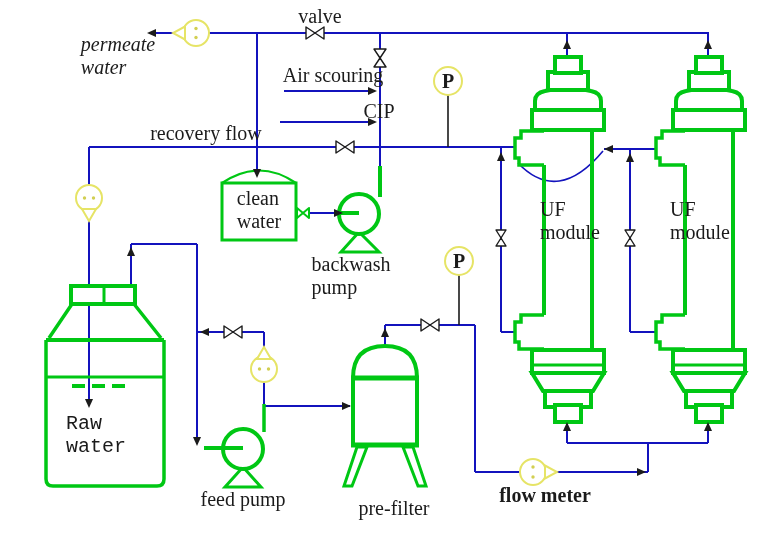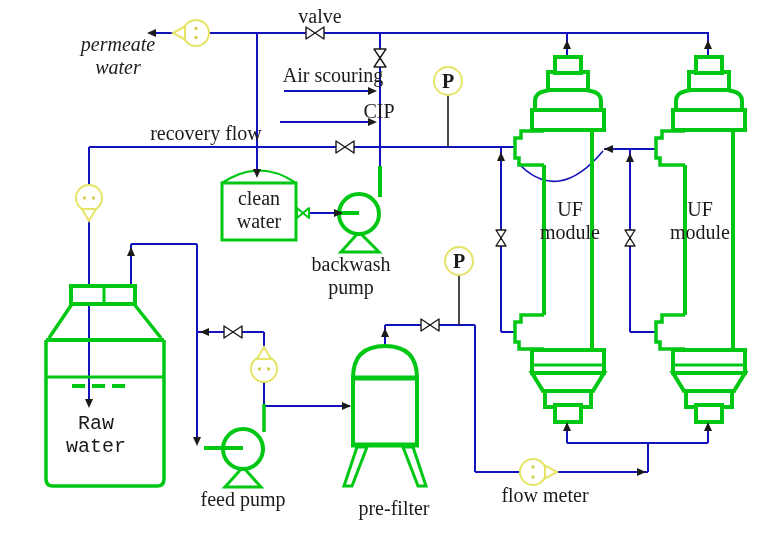--- a/index.html
+++ b/index.html
@@ -24,21 +24,21 @@
   .eqw{stroke:var(--equip-green);fill:#fff;}
   .iy{stroke:var(--instr-yellow);stroke-width:2;fill:#fff;}
   .idot{fill:var(--instr-dot);}
   .vlv{stroke:var(--ink);stroke-width:1.4;fill:#fff;stroke-linejoin:round;}
   .gvlv{stroke:var(--equip-green);stroke-width:2;fill:#fff;stroke-linejoin:round;}
   .ar{fill:var(--ink);stroke:none;}
   .stem{stroke:var(--ink);stroke-width:1.6;fill:none;}
   .dash{stroke-dasharray:13 7;}
   
   .lbl{
-    position:absolute;transform:translateX(-50%);text-align:center;
+    position:absolute;transform:translateX(-50%);text-align:left;
     font:20px/23px "Liberation Serif",serif;color:var(--ink);
     white-space:pre-line;pointer-events:none;
   }
   .plbl{
     position:absolute;transform:translate(-50%,-52%);
     font:bold 20px/20px "Liberation Serif",serif;color:var(--ink);
     pointer-events:none;
   }
 </style>
 </head>
@@ -244,21 +244,21 @@
   <div class="lbl" style="left:332px;top:100px;margin-left:47px;">CIP</div>
   <div class="lbl" style="left:158px;top:122px;margin-left:48px;">recovery flow</div>
   <div class="lbl" style="left:259px;top:187px;">clean
 water</div>
   <div class="lbl" style="left:351px;top:253px;">backwash
 pump</div>
   <div class="lbl" style="left:96px;top:412px;font-family:Liberation Mono, monospace;">Raw
 water</div>
   <div class="lbl" style="left:243px;top:488px;">feed pump</div>
   <div class="lbl" style="left:394px;top:497px;">pre-filter</div>
-  <div class="lbl" style="left:545px;top:484px;">flow meter</div>
+  <div class="lbl" style="left:545px;top:484px;font-weight:bold;">flow meter</div>
   <div class="lbl" style="left:570px;top:198px;">UF
 module</div>
   <div class="lbl" style="left:700px;top:198px;">UF
 module</div>
   <div class="plbl" style="left:448px;top:81px;">P</div>
   <div class="plbl" style="left:459px;top:261px;">P</div>
 
 </div>
 
 </body></html>

